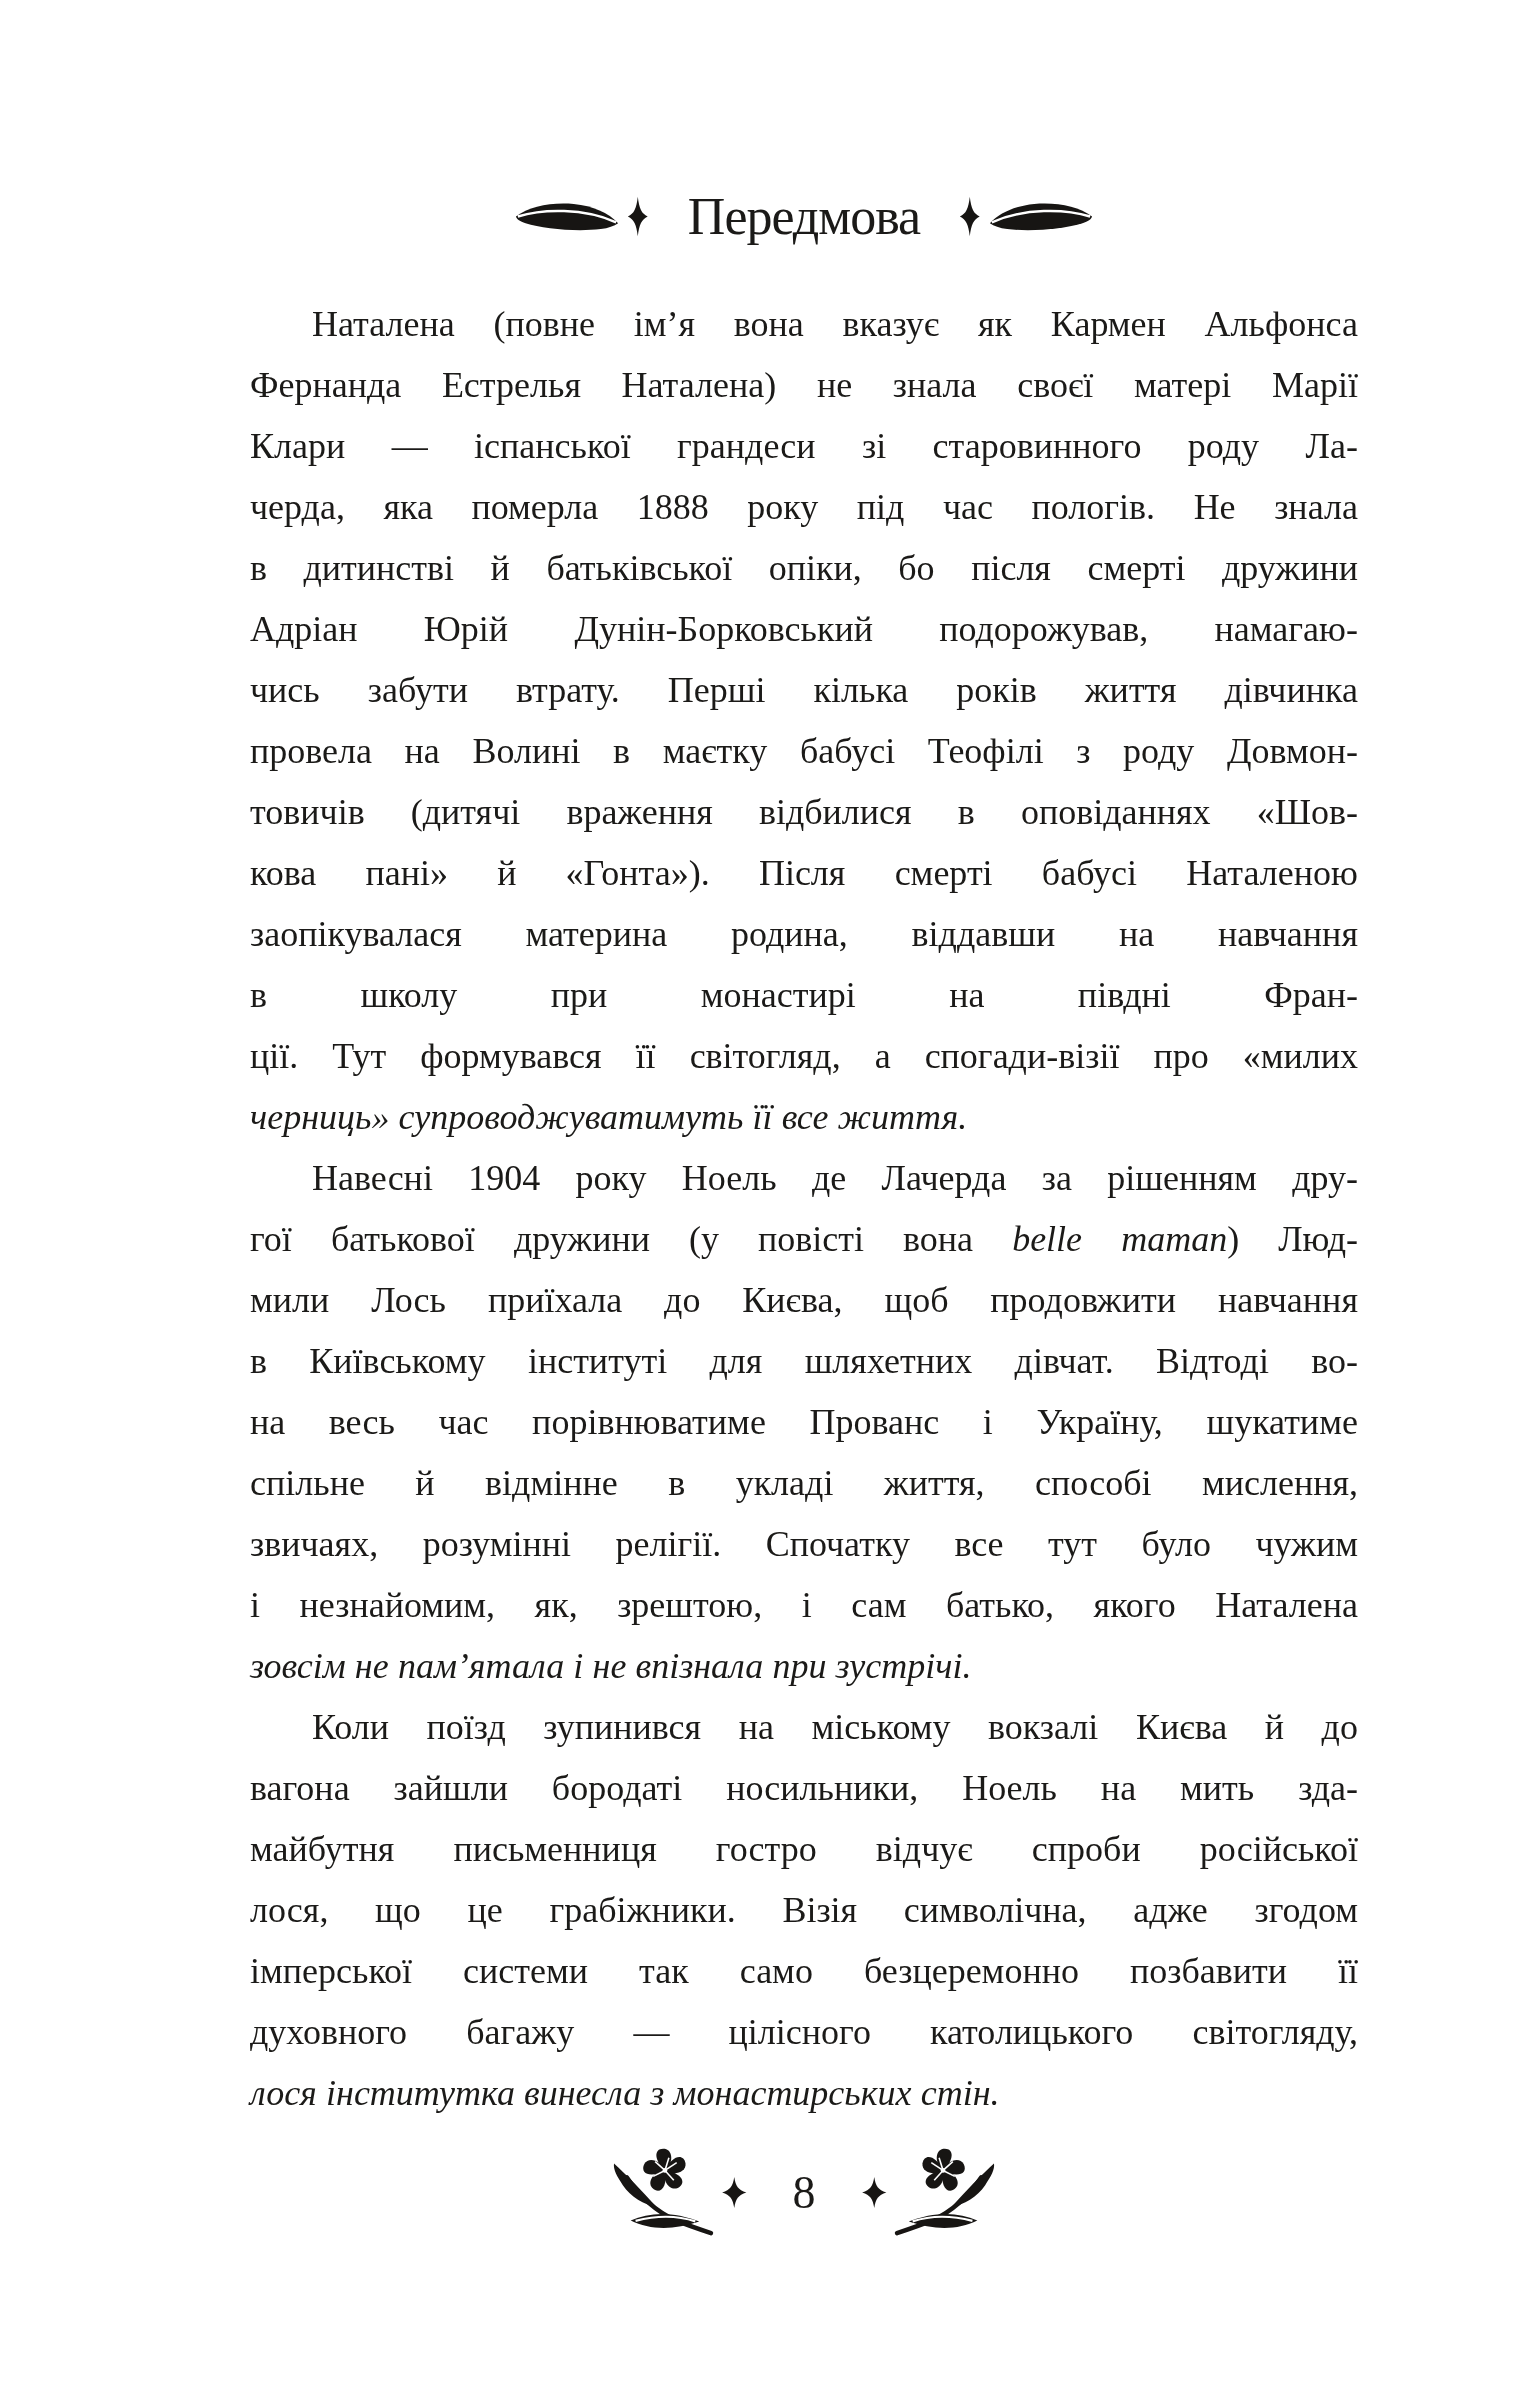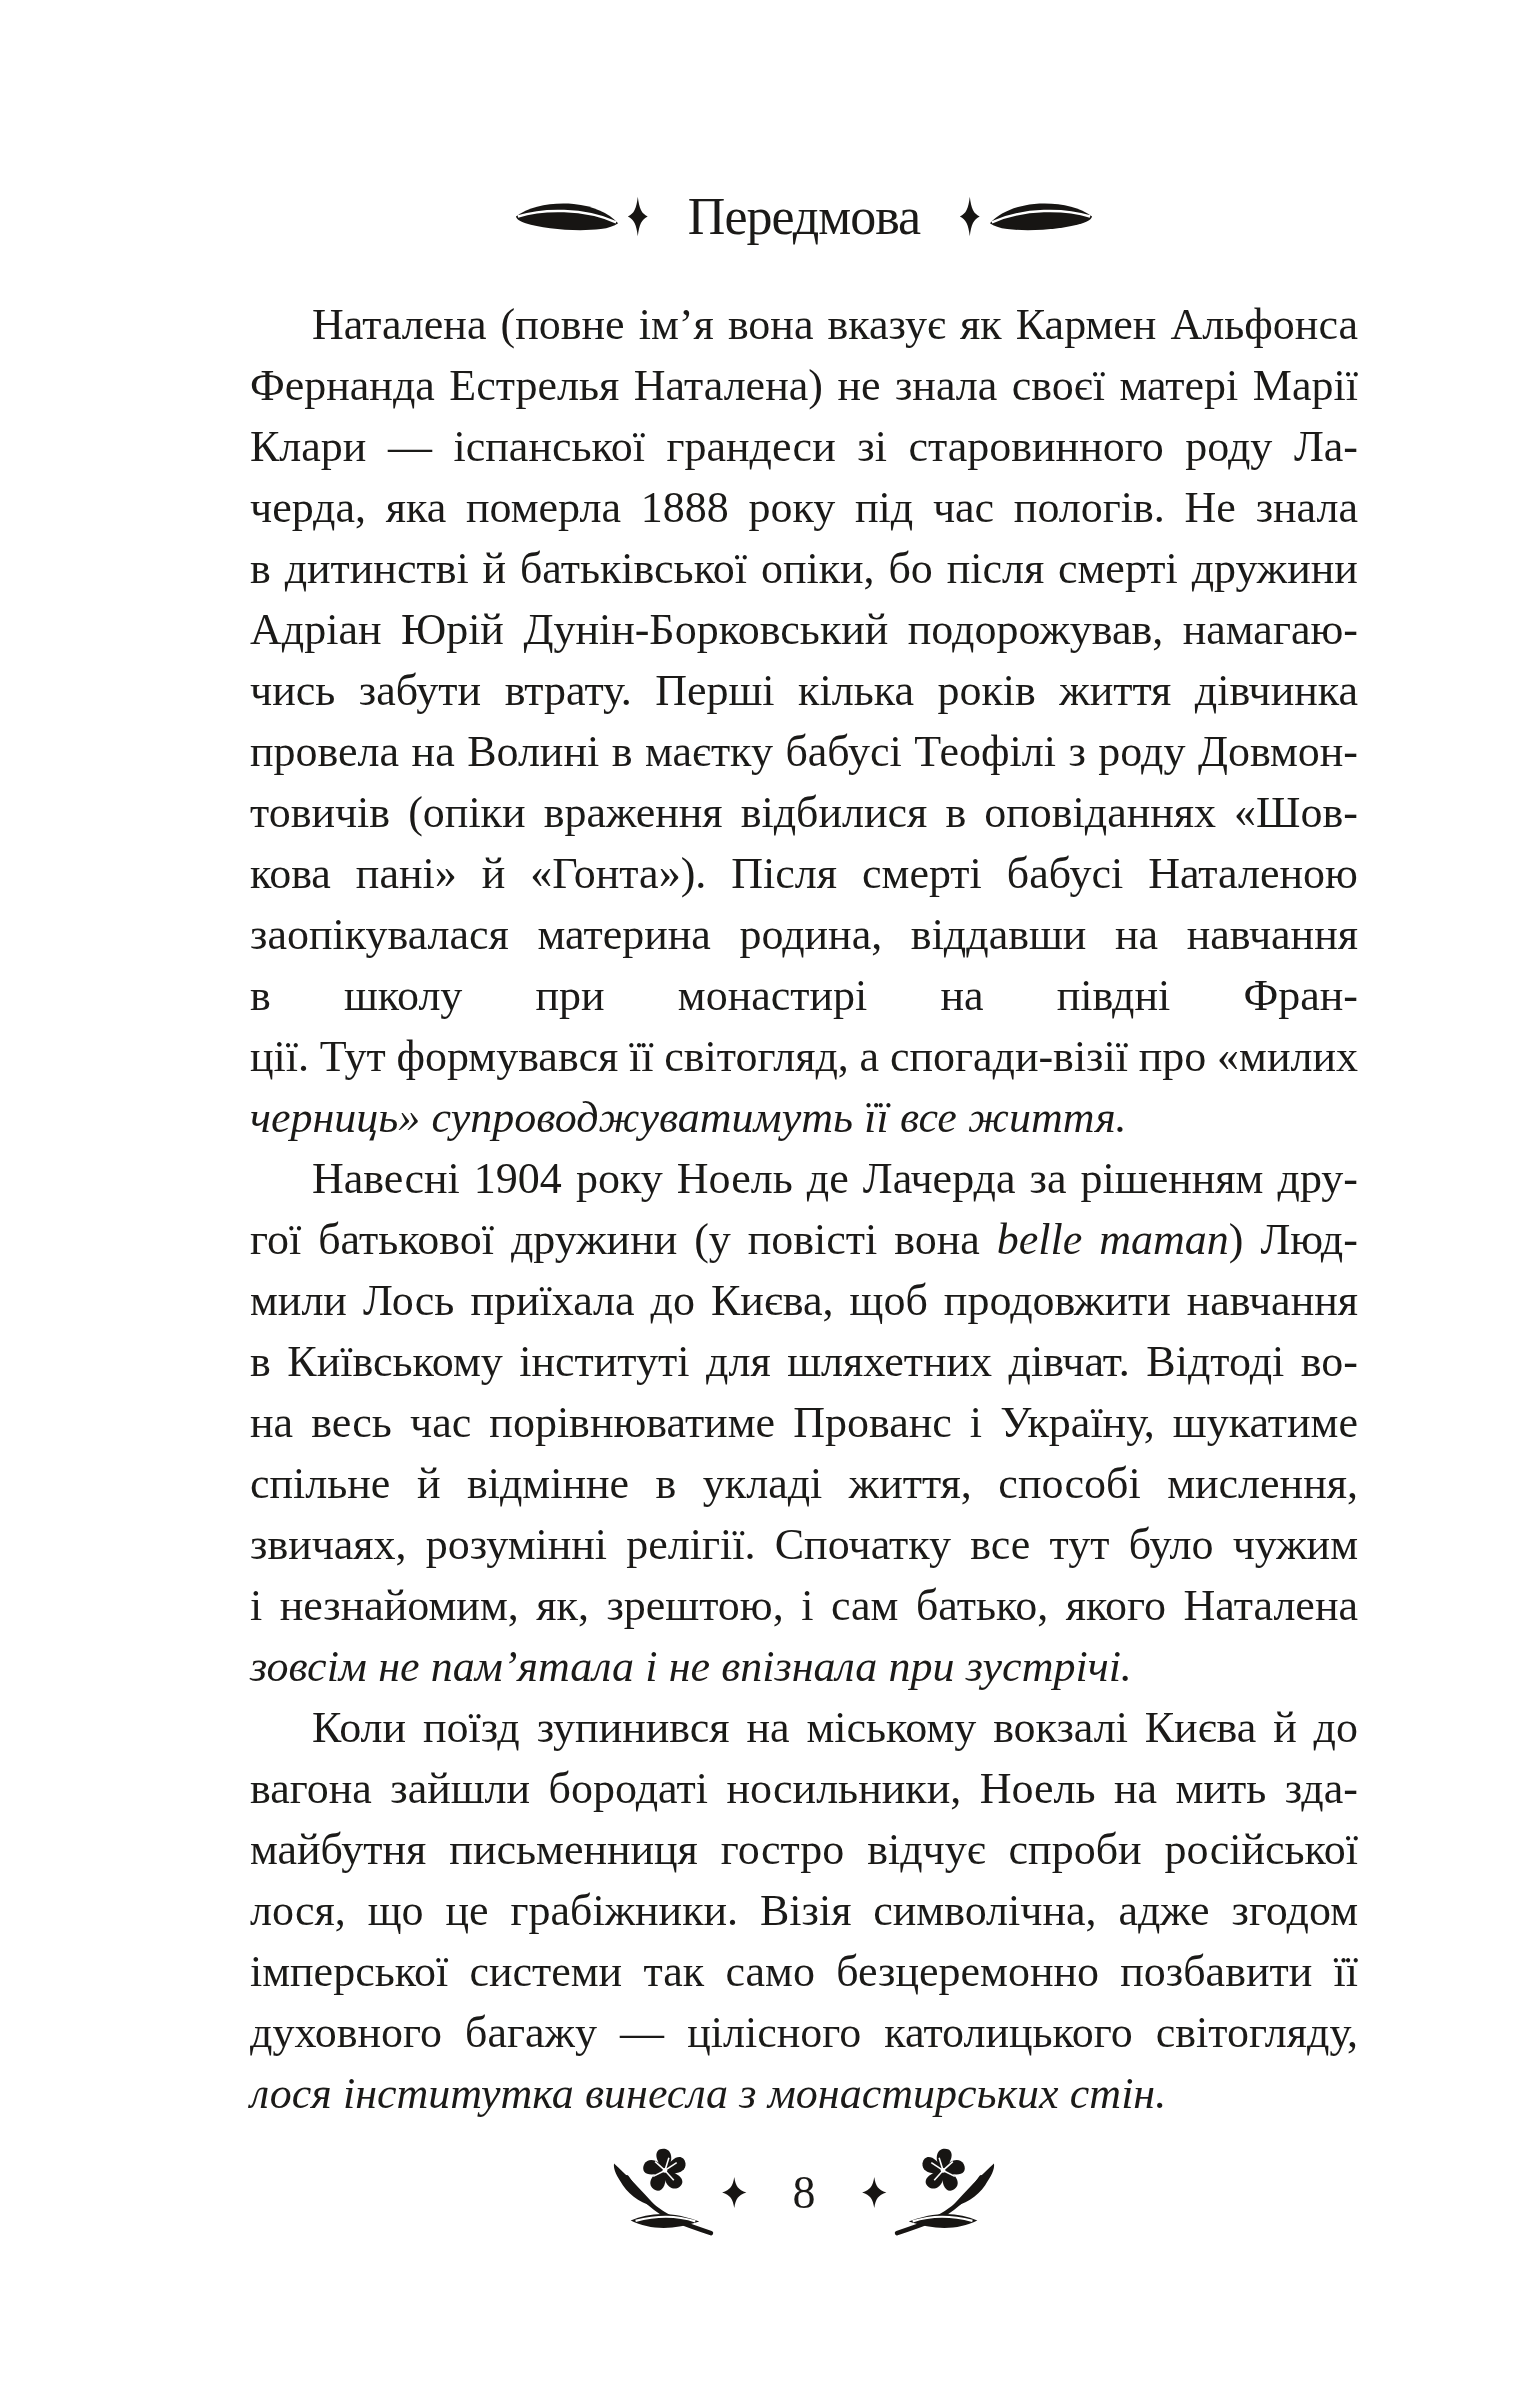--- a/index.html
+++ b/index.html
@@ -36,21 +36,21 @@
     color:var(--text);
     margin:0 31px;
     white-space:nowrap;
   }
 
   
   .body-text{
     position:absolute;
     left:250px;top:294px;width:1108px;
     color:var(--text);
-    font-size:44px;
+    font-size:36px;
   }
   .line{
     display:flex;
     justify-content:space-between;
     height:61px;
     line-height:61px;
     white-space:nowrap;
   }
   .line.first{padding-left:62px;}
   .line.last{justify-content:flex-start;gap:0.255em;font-style:italic;}
@@ -177,21 +177,21 @@
         <span>в</span>
         <span>маєтку</span>
         <span>бабусі</span>
         <span>Теофілі</span>
         <span>з</span>
         <span>роду</span>
         <span>Довмон-</span>
       </div>
       <div class="line">
         <span>товичів</span>
-        <span>(опіки</span>
+        <span>(дитячі</span>
         <span>враження</span>
         <span>відбилися</span>
         <span>в</span>
         <span>оповіданнях</span>
         <span>«Шов-</span>
       </div>
       <div class="line">
         <span>кова</span>
         <span>пані»</span>
         <span>й</span>

